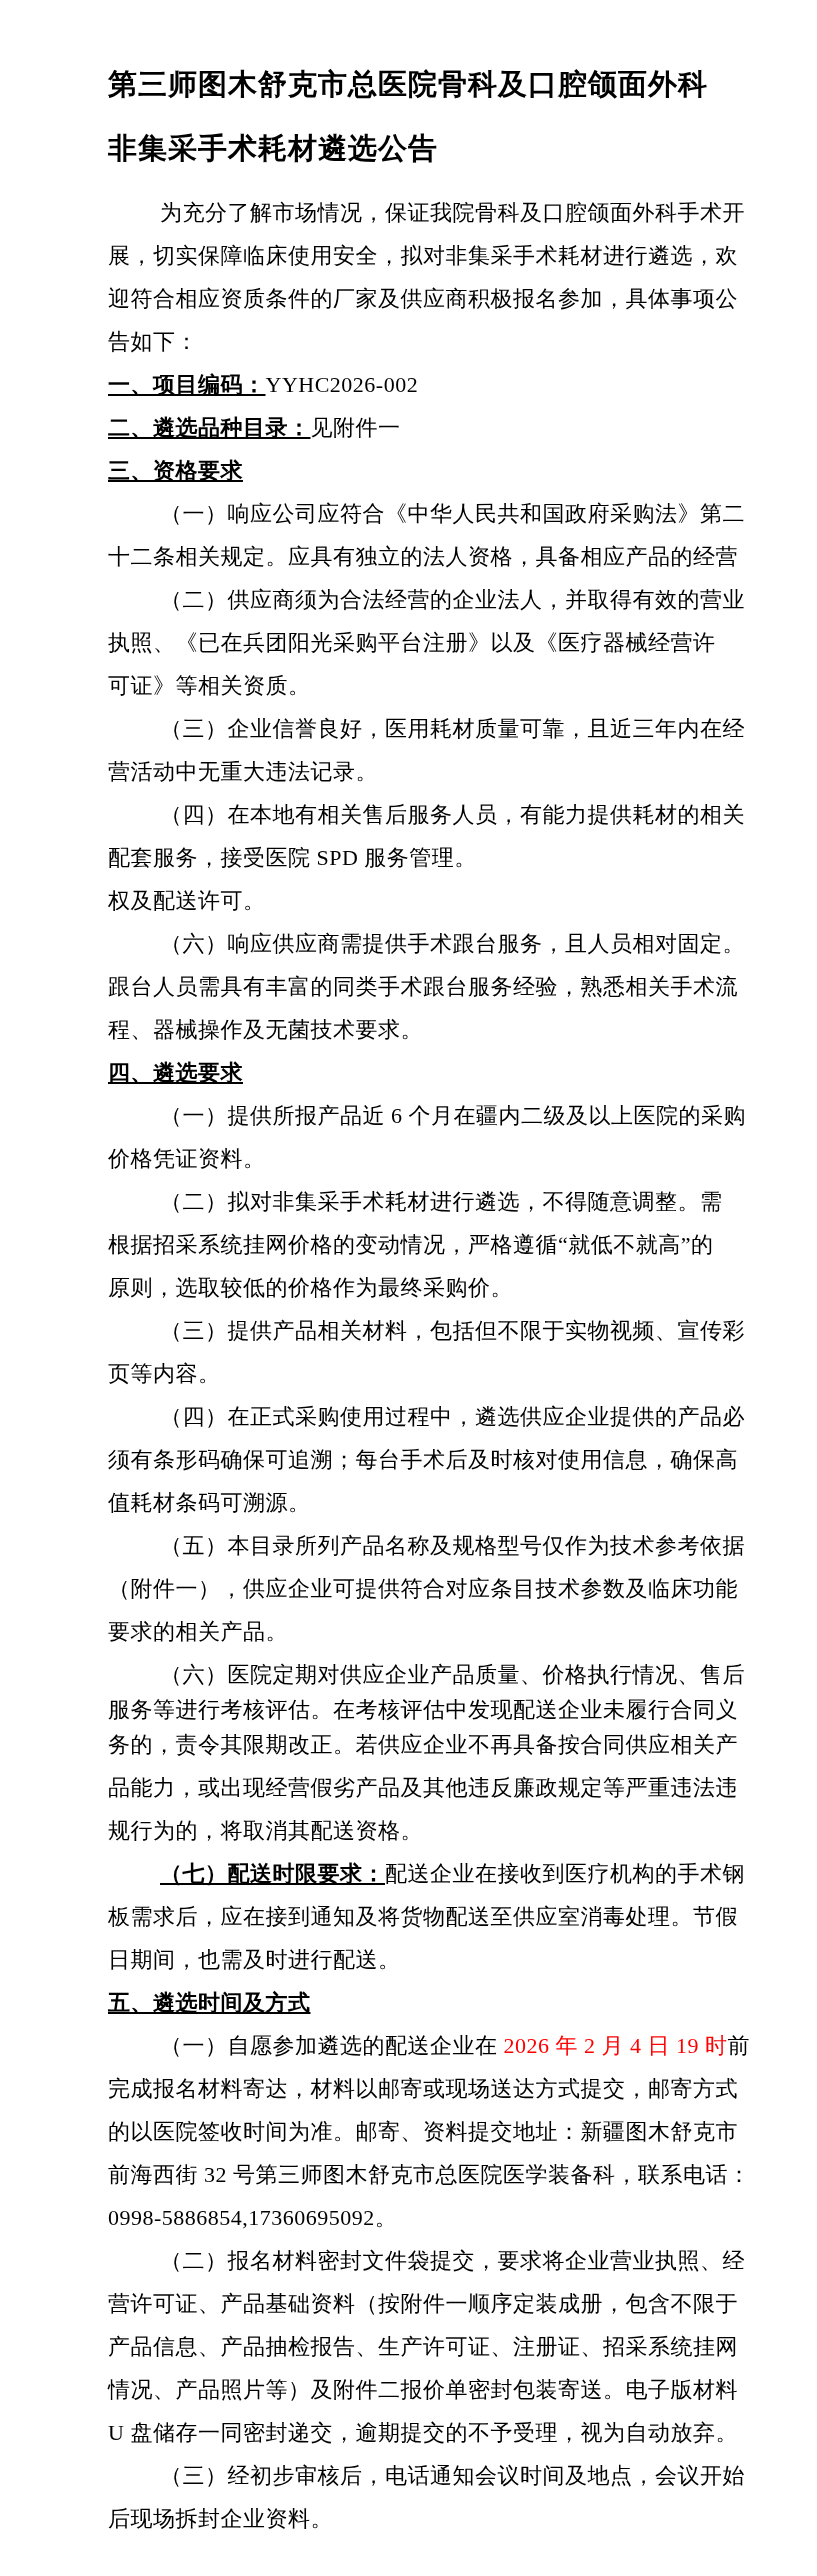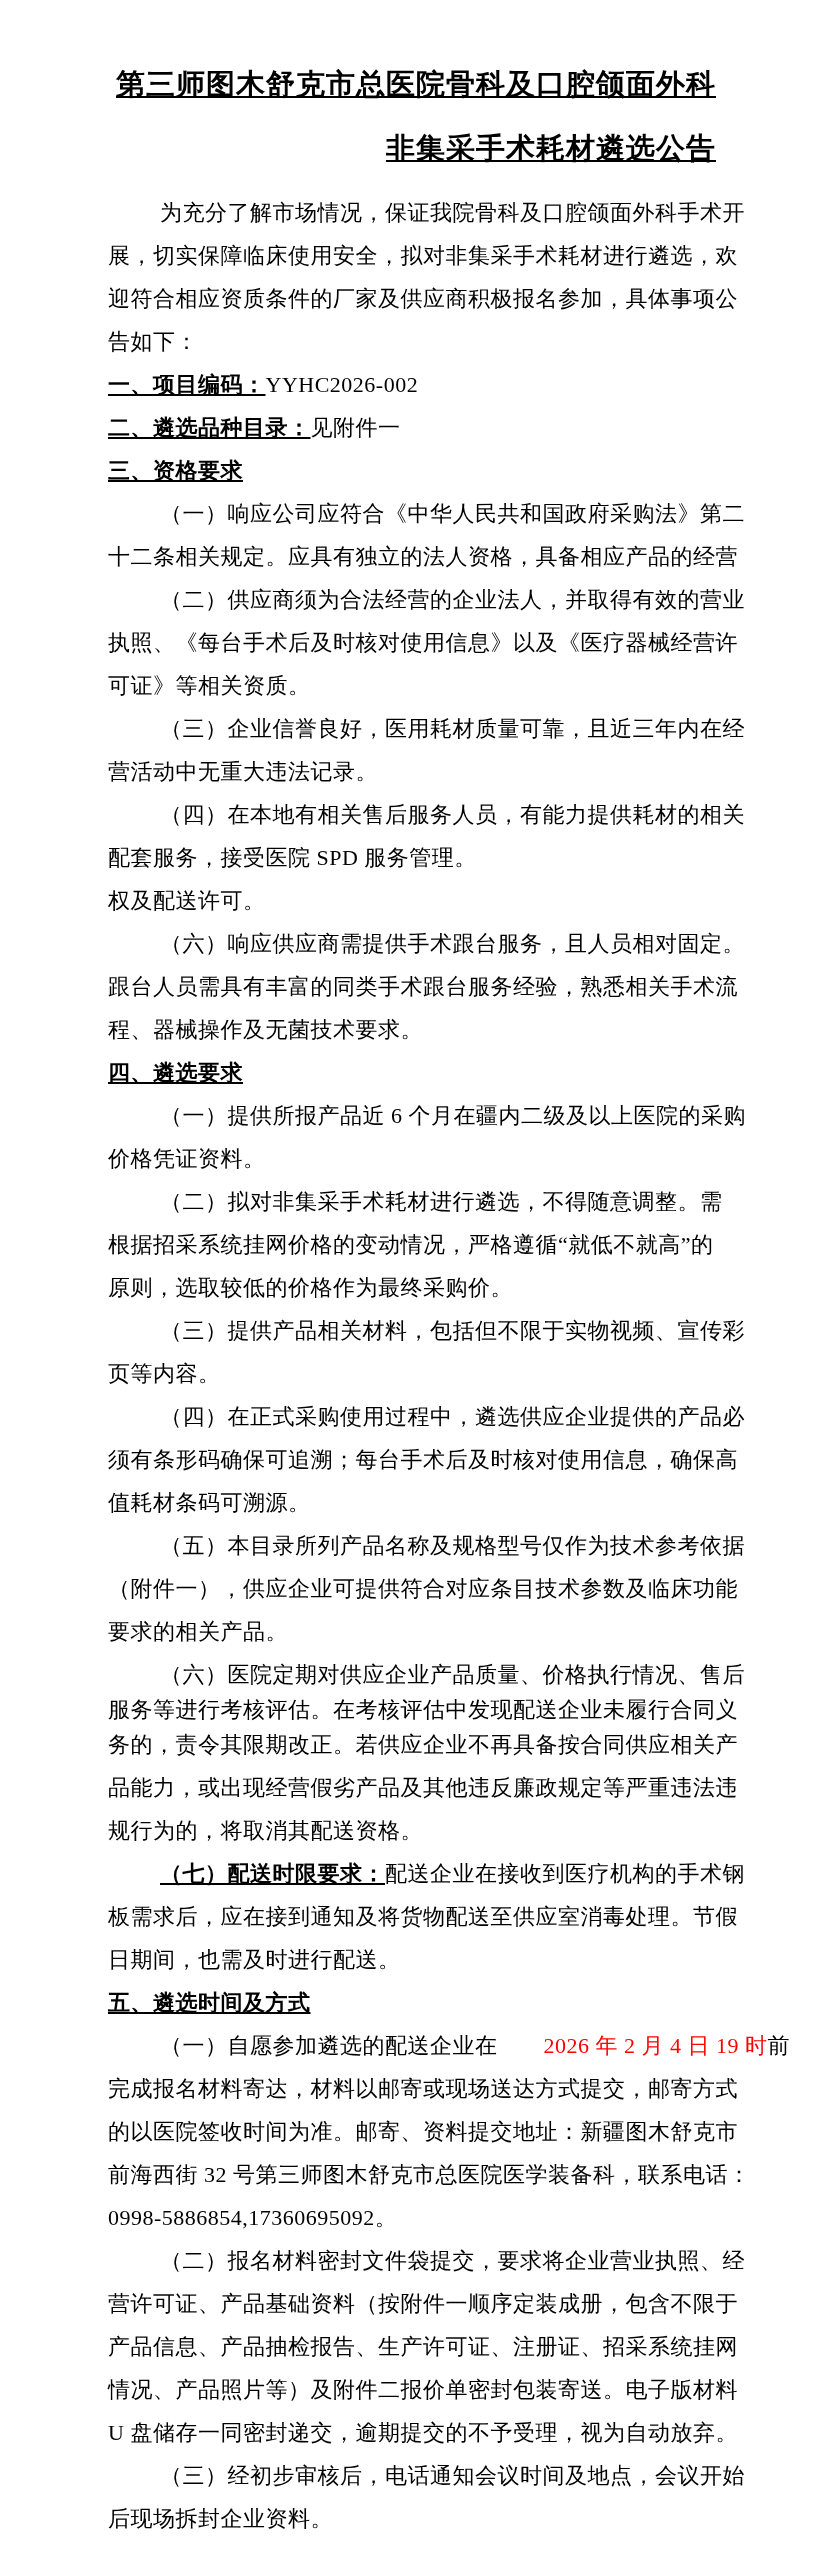--- a/index.html
+++ b/index.html
@@ -7,61 +7,61 @@
     position: relative;
     width: 817px;
     min-height: 2767px;
     background: #ffffff;
     color: #000000;
     font-family: "Liberation Serif", "DejaVu Serif", serif;
     box-sizing: border-box;
     padding: 52px 101px 31px 108px;
     overflow: hidden;
   }
-  .title-block { text-align: right; margin-bottom: 11.3px; text-decoration: underline; }
+  .title-block { text-align: left; margin-bottom: 11.3px; }
   .title-line {
     font-size: 29px;
     font-weight: bold;
     line-height: 64px;
     letter-spacing: 1px;
     white-space: nowrap;
   }
   .doc-body { }
   .line {
     font-size: 22px;
     line-height: 43px;
     letter-spacing: 0.5px;
     white-space: nowrap;
   }
   .line.indent { text-indent: 52px; }
   .line.tight { line-height: 27px; }
   .seg-normal { font-weight: normal; color: inherit; }
   .seg-bold { font-weight: bold; color: inherit; text-decoration: underline; }
-  .seg-red { font-weight: normal; color: var(--red-color, #ff0000); margin-left: 40px; }
+  .seg-red { font-weight: normal; color: var(--red-color, #ff0000); }
 </style>
 </head>
 <body>
 
 <div class="page" style="background: rgb(255, 255, 255); color: rgb(0, 0, 0);">
   <div class="title-block">
       <div class="title-line">第三师图木舒克市总医院骨科及口腔颌面外科</div>
       <div class="title-line">非集采手术耗材遴选公告</div>
     </div>
   <div class="doc-body">
       <div class="line indent"><span class="seg-normal">为充分了解市场情况，保证我院骨科及口腔颌面外科手术开</span></div>
       <div class="line"><span class="seg-normal">展，切实保障临床使用安全，拟对非集采手术耗材进行遴选，欢</span></div>
       <div class="line"><span class="seg-normal">迎符合相应资质条件的厂家及供应商积极报名参加，具体事项公</span></div>
       <div class="line"><span class="seg-normal">告如下：</span></div>
       <div class="line"><span class="seg-bold">一、项目编码：</span><span class="seg-normal">YYHC2026-002</span></div>
       <div class="line"><span class="seg-bold">二、遴选品种目录：</span><span class="seg-normal">见附件一</span></div>
       <div class="line"><span class="seg-bold">三、资格要求</span></div>
       <div class="line indent"><span class="seg-normal">（一）响应公司应符合《中华人民共和国政府采购法》第二</span></div>
       <div class="line"><span class="seg-normal">十二条相关规定。应具有独立的法人资格，具备相应产品的经营</span></div>
       <div class="line indent"><span class="seg-normal">（二）供应商须为合法经营的企业法人，并取得有效的营业</span></div>
-      <div class="line"><span class="seg-normal">执照、《每台手术后及时核对使用信息》以及《医疗器械经营许</span></div>
+      <div class="line"><span class="seg-normal">执照、《已在兵团阳光采购平台注册》以及《医疗器械经营许</span></div>
       <div class="line"><span class="seg-normal">可证》等相关资质。</span></div>
       <div class="line indent"><span class="seg-normal">（三）企业信誉良好，医用耗材质量可靠，且近三年内在经</span></div>
       <div class="line"><span class="seg-normal">营活动中无重大违法记录。</span></div>
       <div class="line indent"><span class="seg-normal">（四）在本地有相关售后服务人员，有能力提供耗材的相关</span></div>
       <div class="line"><span class="seg-normal">配套服务，接受医院 SPD 服务管理。</span></div>
       <div class="line"><span class="seg-normal">权及配送许可。</span></div>
       <div class="line indent"><span class="seg-normal">（六）响应供应商需提供手术跟台服务，且人员相对固定。</span></div>
       <div class="line"><span class="seg-normal">跟台人员需具有丰富的同类手术跟台服务经验，熟悉相关手术流</span></div>
       <div class="line"><span class="seg-normal">程、器械操作及无菌技术要求。</span></div>
       <div class="line"><span class="seg-bold">四、遴选要求</span></div>

